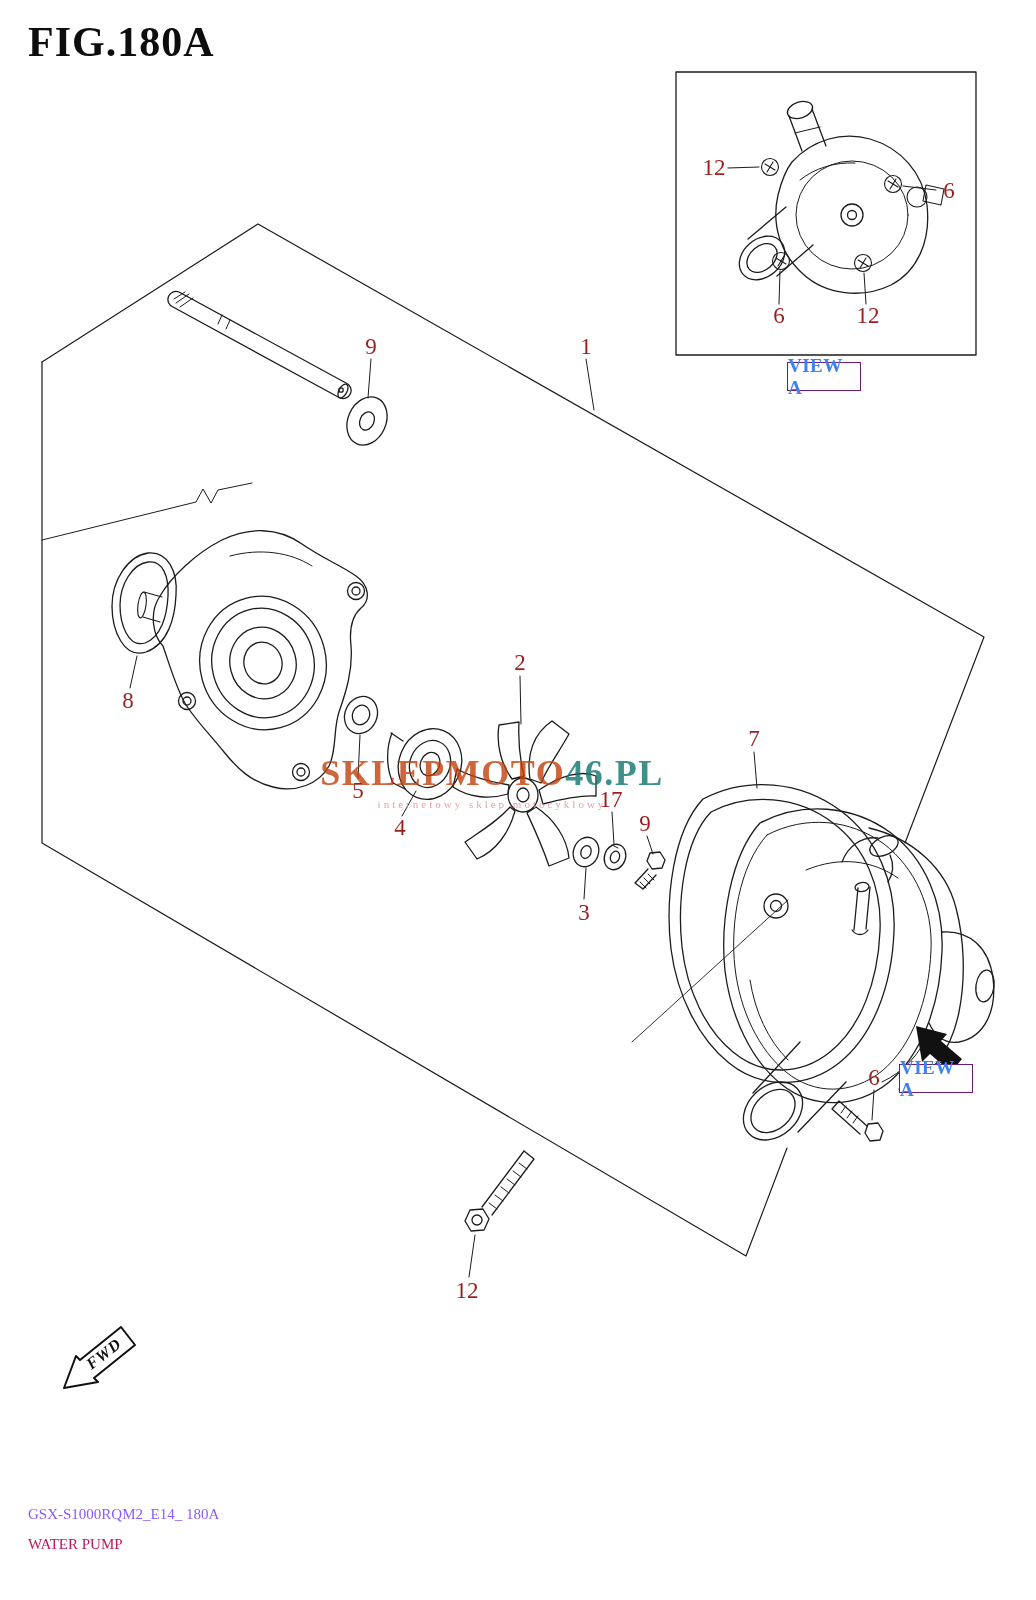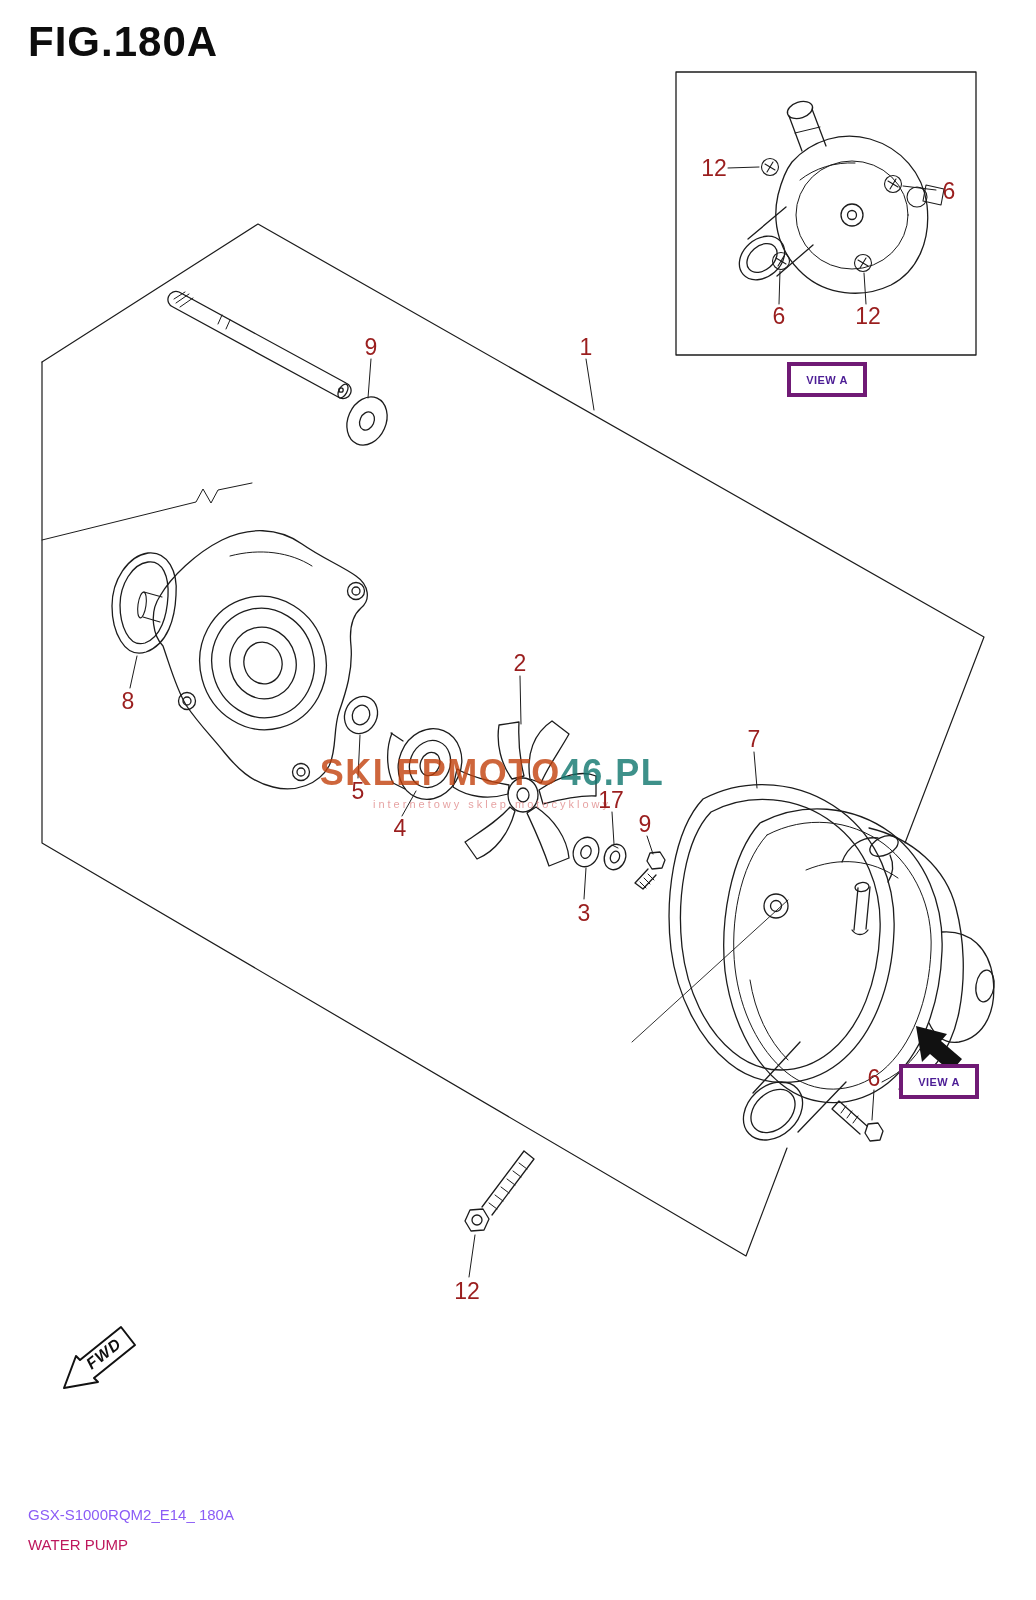--- a/index.html
+++ b/index.html
@@ -1,32 +1,32 @@
 <!DOCTYPE html>
 <html><head>
 <meta charset="utf-8">
 <style>
   html,body{margin:0;padding:0;background:#ffffff;}
   .page{
     position:relative;width:1036px;height:1600px;background:#ffffff;
-    font-family:Liberation Sans, sans-serif;overflow:hidden;color:#111;
+    font-family:Liberation Serif, serif;overflow:hidden;color:#111;
   }
   .art{position:absolute;left:0;top:0;z-index:1;}
   .fig-title{
     position:absolute;left:28px;top:18px;z-index:3;
     font-size:42px;font-weight:bold;letter-spacing:1px;color:#0d0d0d;
   }
   .callout{
     position:absolute;z-index:3;transform:translate(-50%,-50%);
     font-size:23px;color:#9a1e1e;white-space:nowrap;
   }
   .viewa-box{
     position:absolute;z-index:3;display:flex;align-items:center;justify-content:center;
-    border:4px solid #701a75;background:#fff;font-size:11px;font-weight:bold;
-    letter-spacing:0.5px;color:#4c1d95;
+    border:1px solid #701a75;background:#fff;font-size:19px;font-weight:bold;
+    letter-spacing:0.5px;color:#3b82f6;
   }
   .watermark{
     position:absolute;z-index:2;left:492px;top:752px;transform:translateX(-50%);
     text-align:center;opacity:0.8;pointer-events:none;white-space:nowrap;
   }
   .wm-main{font-size:36px;font-weight:bold;letter-spacing:1.5px;}
   .wm-gray{color:#c2410c;}
   .wm-red{color:#0f766e;}
   .wm-sub{margin-top:4px;font-size:11px;letter-spacing:3px;color:#e08b8b;}
   .fwd-label{

